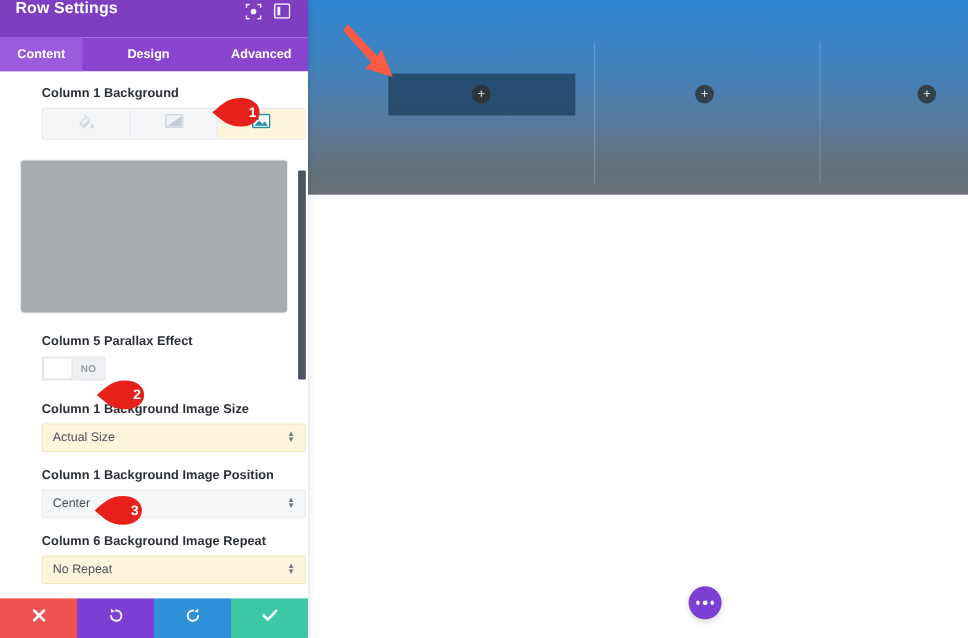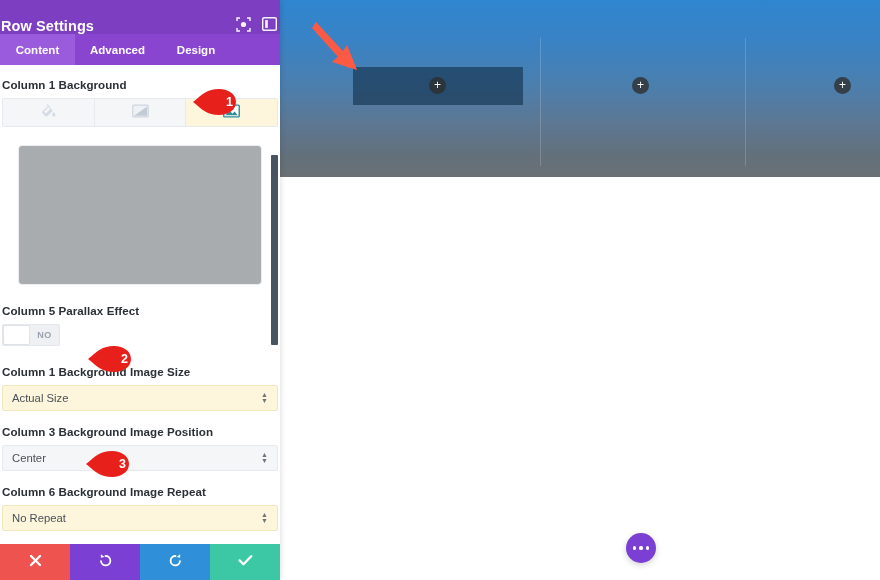--- a/index.html
+++ b/index.html
@@ -67,50 +67,50 @@
   
   .panel {
     position: absolute; left: 0; top: 0;
     width: 280px; height: 580px;
     background: #fff;
     box-shadow: 0 0 6px rgba(0,0,0,0.16);
     overflow: hidden;
   }
   .panel-header {
     height: 34px; background: #7e3ec2;
-    display: flex; align-items: flex-end;
-    padding: 0 1px;
+    display: flex; align-items: flex-start;
+    padding: 0 14px;
   }
   .panel-title {
     color: #fff; font-size: 14.5px; font-weight: bold;
     flex: 1; letter-spacing: .1px;
   }
   .hdr-icon {
     width: 20px; height: 20px; margin-left: 6px;
     display: flex; align-items: center; justify-content: center;
     opacity: .95;
   }
 
   .tabs {
-    height: 31px; background: #8a45d0; display: flex;
+    height: 31px; background: #8a45d0; display: flex; justify-content: space-between;
   }
   .tab {
     height: 31px; display: flex; align-items: center; justify-content: center;
     color: #fff; font-size: 11.5px; font-weight: bold;
   }
   .tab-content { width: 75px; background: #9a5cdd; }
   .tab-design  { width: 72px; }
   .tab-adv     { width: 85px; }
 
   .panel-body {
     position: absolute; top: 65px; left: 0;
     width: 280px; height: 480px;
     background: #fff; overflow: hidden;
   }
-  .field { padding: 0 2px; }
+  .field { padding: 0 2px; margin-left: 36px; }
   .field-label {
     font-size: 11.6px; color: #2b2f36; font-weight: bold;
     margin-bottom: 7px; letter-spacing: .05px;
   }
 
   
   .bgtype {
     display: flex; border: 1px solid #e6e9ee;
     border-radius: 2px; overflow: hidden; height: 29px;
   }
@@ -253,22 +253,22 @@
       <div class="hdr-icon">
         <svg width="15" height="14" viewBox="0 0 15 14">
           <rect x="0.7" y="0.7" width="13.6" height="12.6" rx="1.4" fill="none" stroke="#ffffff" stroke-width="1.4"></rect>
           <rect x="3.2" y="3.1" width="2.6" height="7.8" fill="#ffffff"></rect>
         </svg>
       </div>
     </div>
 
     <div class="tabs">
       <div class="tab tab-content">Content</div>
+      <div class="tab tab-design">Design</div>
       <div class="tab tab-adv">Advanced</div>
-      <div class="tab tab-design">Design</div>
     </div>
 
     <div class="panel-body">
 
       <div style="height:13px"></div>
 
       <div class="field">
         <div class="field-label">Column 1 Background</div>
         <div class="bgtype">
 
@@ -326,21 +326,21 @@
           <div class="select-arrows">
             <i>▲</i>
               <i>▼</i>
           </div>
         </div>
       </div>
 
       <div class="spacer-10"></div>
 
       <div class="field">
-        <div class="field-label">Column 3 Background Image Position</div>
+        <div class="field-label">Column 1 Background Image Position</div>
         <div class="select">
           <div class="select-value">Center</div>
           <div class="select-arrows">
             <i>▲</i>
               <i>▼</i>
           </div>
         </div>
       </div>
 
       <div class="spacer-10"></div>

